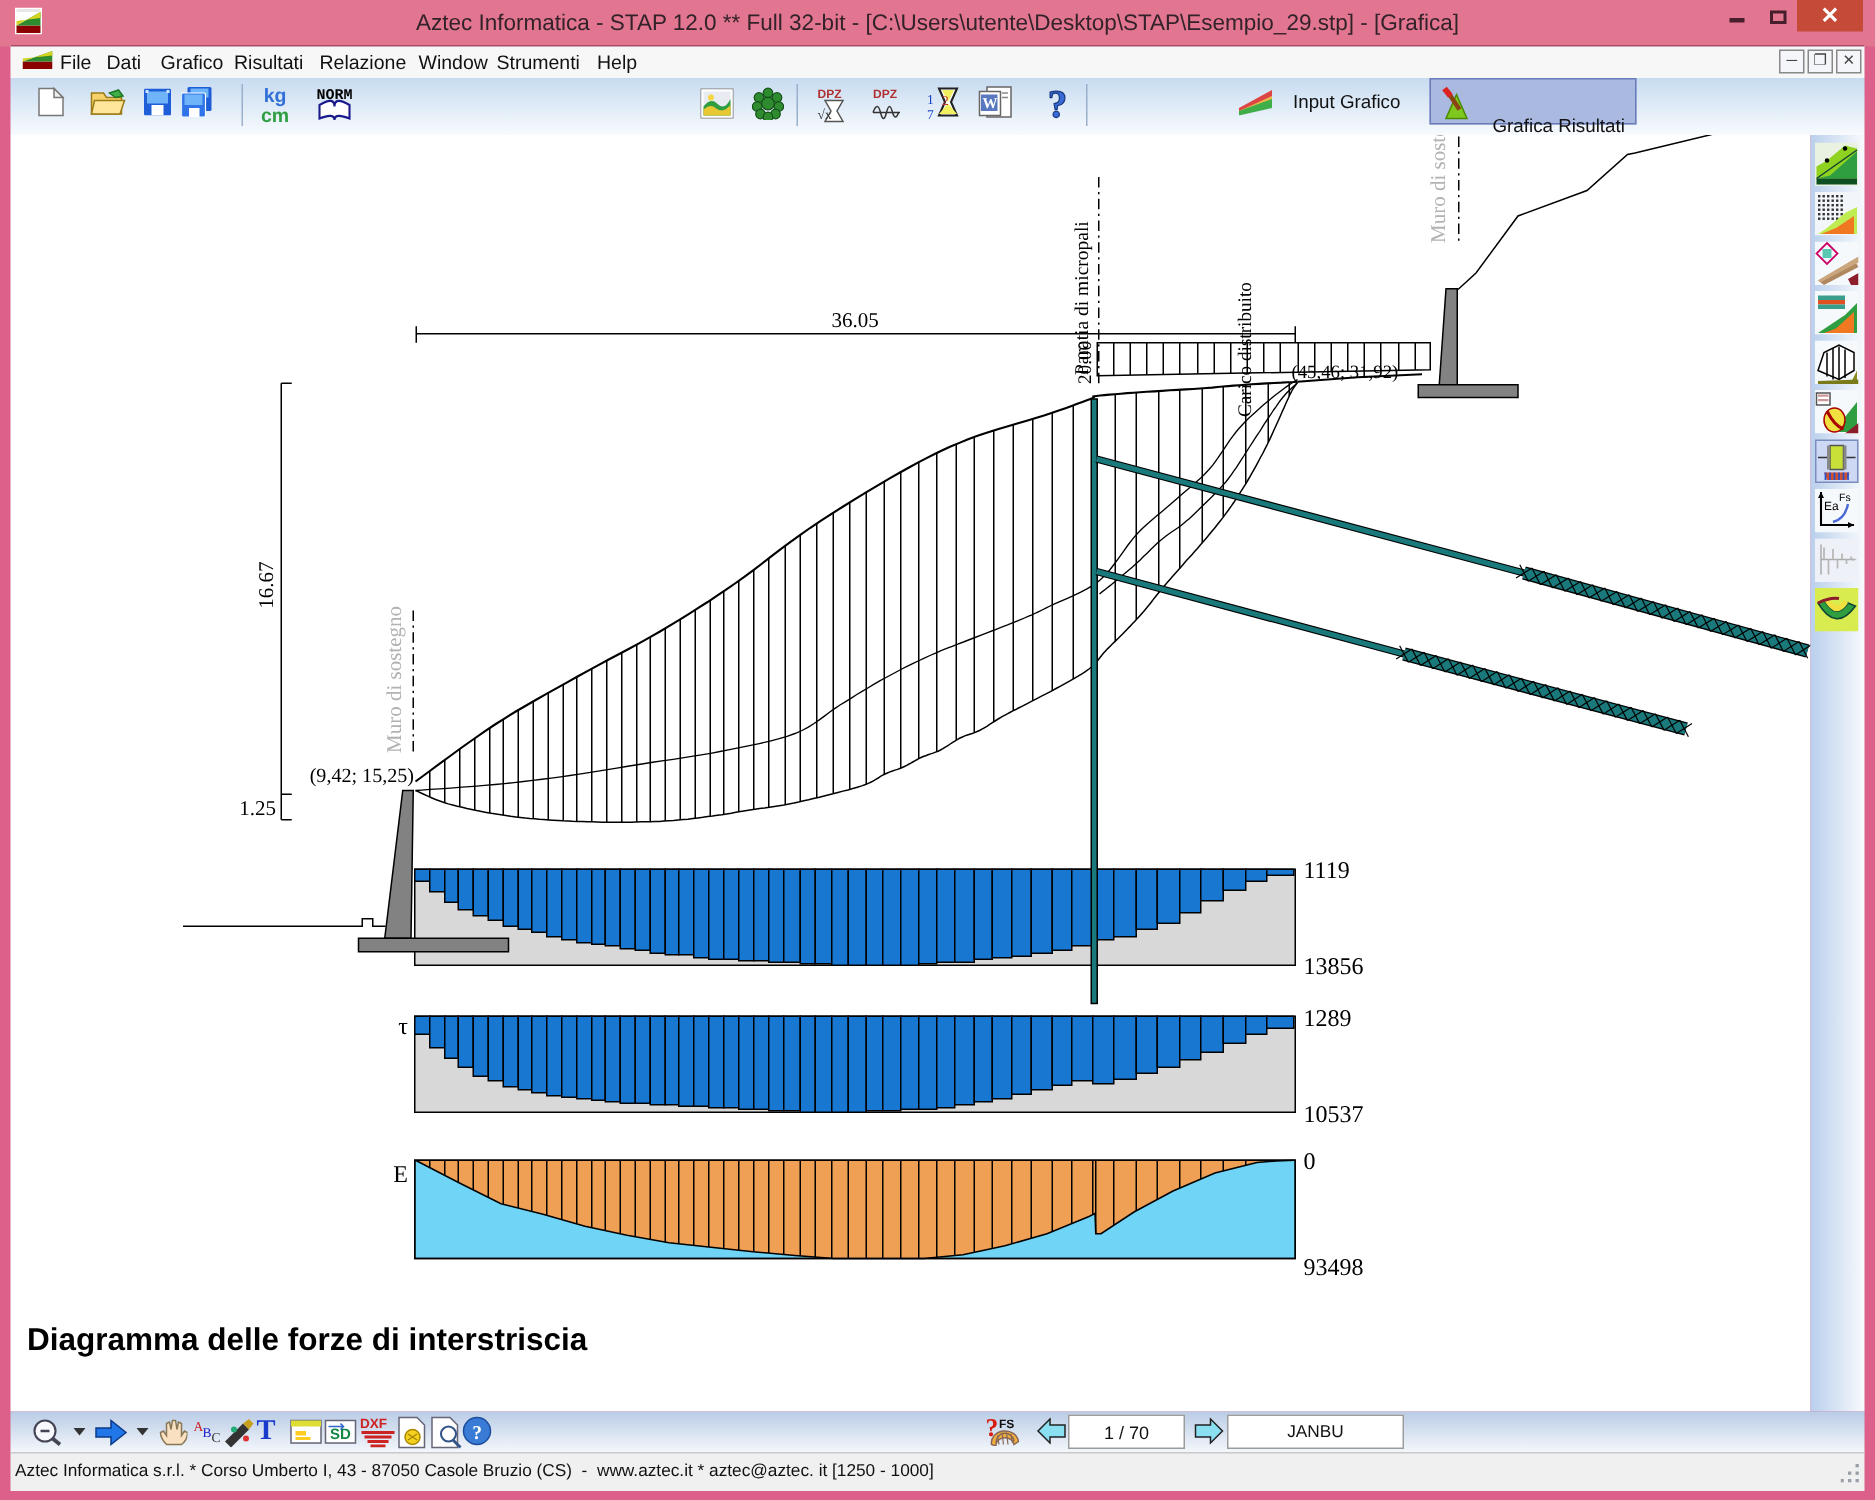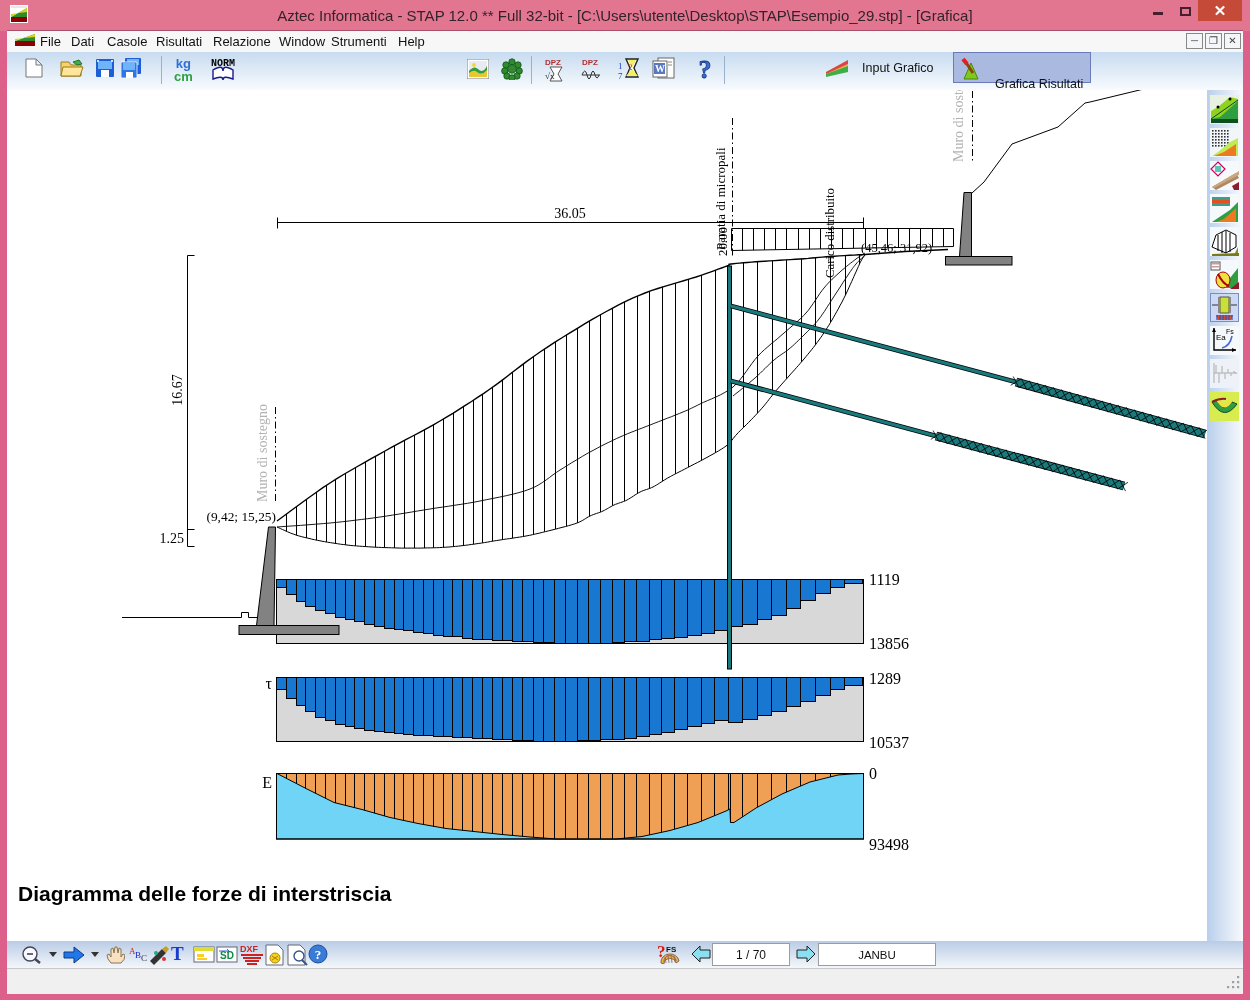--- a/index.html
+++ b/index.html
@@ -41,21 +41,21 @@
  <div class="closebtn">✕</div>
 </div>
 <div class="menubar">
  <span style="left:8px;top:2px"><svg width="20" height="14" viewBox="0 0 20 14" style="">
         <rect x="0" y="8" width="20" height="5" fill="#8b0000"></rect>
         <polygon points="0,8 20,1 20,8" fill="#2e8b2e"></polygon>
         <polygon points="0,8 20,1 20,4 0,6" fill="#d4d420"></polygon>
       </svg></span>
  <span style="left:33px">File</span>
     <span style="left:64px">Dati</span>
-    <span style="left:100px">Casole</span>
+    <span style="left:100px">Grafico</span>
     <span style="left:149px">Risultati</span>
     <span style="left:206px">Relazione</span>
     <span style="left:272px">Window</span>
     <span style="left:324px">Strumenti</span>
     <span style="left:391px">Help</span>
  <div class="mdibtn" style="left:1179px">─</div>
     <div class="mdibtn" style="left:1198px">❐</div>
     <div class="mdibtn" style="left:1217px">✕</div>
 </div>
 <div class="toolbar">
@@ -725,20 +725,21 @@
  <span style="position:absolute;left:683px;top:4px"><svg width="22" height="18" viewBox="0 0 22 18" style="">
         <polygon points="20,5 10,5 10,1 2,9 10,17 10,13 20,13" fill="#8ae0f0" stroke="#222"></polygon>
       </svg></span>
  <div class="field" style="left:705px;top:2px;width:78px;height:23px;line-height:22px">1 / 70</div>
  <span style="position:absolute;left:788px;top:4px"><svg width="22" height="18" viewBox="0 0 22 18" style="">
         <polygon points="2,5 12,5 12,1 20,9 12,17 12,13 2,13" fill="#8ae0f0" stroke="#222"></polygon>
       </svg></span>
  <div class="field" style="left:811px;top:2px;width:118px;height:23px;line-height:22px;font-size:11.5px">JANBU</div>
 </div>
 <div class="statusbar">
+    <span style="position:absolute;left:3px;top:6px;font-size:11.5px">Aztec Informatica s.r.l. * Corso Umberto I, 43 - 87050 Casole Bruzio (CS)&nbsp;&nbsp;-&nbsp;&nbsp;www.aztec.it * aztec@aztec. it [1250 - 1000]</span>
 <span style="position:absolute;right:2px;bottom:2px"><svg width="14" height="14" viewBox="0 0 14 14">
         <rect x="10" y="1" width="2.2" height="2.2" fill="#9aa0a8"></rect>
         <rect x="5" y="6" width="2.2" height="2.2" fill="#9aa0a8"></rect>
         <rect x="10" y="6" width="2.2" height="2.2" fill="#9aa0a8"></rect>
         <rect x="0" y="11" width="2.2" height="2.2" fill="#9aa0a8"></rect>
         <rect x="5" y="11" width="2.2" height="2.2" fill="#9aa0a8"></rect>
         <rect x="10" y="11" width="2.2" height="2.2" fill="#9aa0a8"></rect>
       </svg></span>
   </div>
 <div class="caption">Diagramma delle forze di interstriscia</div>

